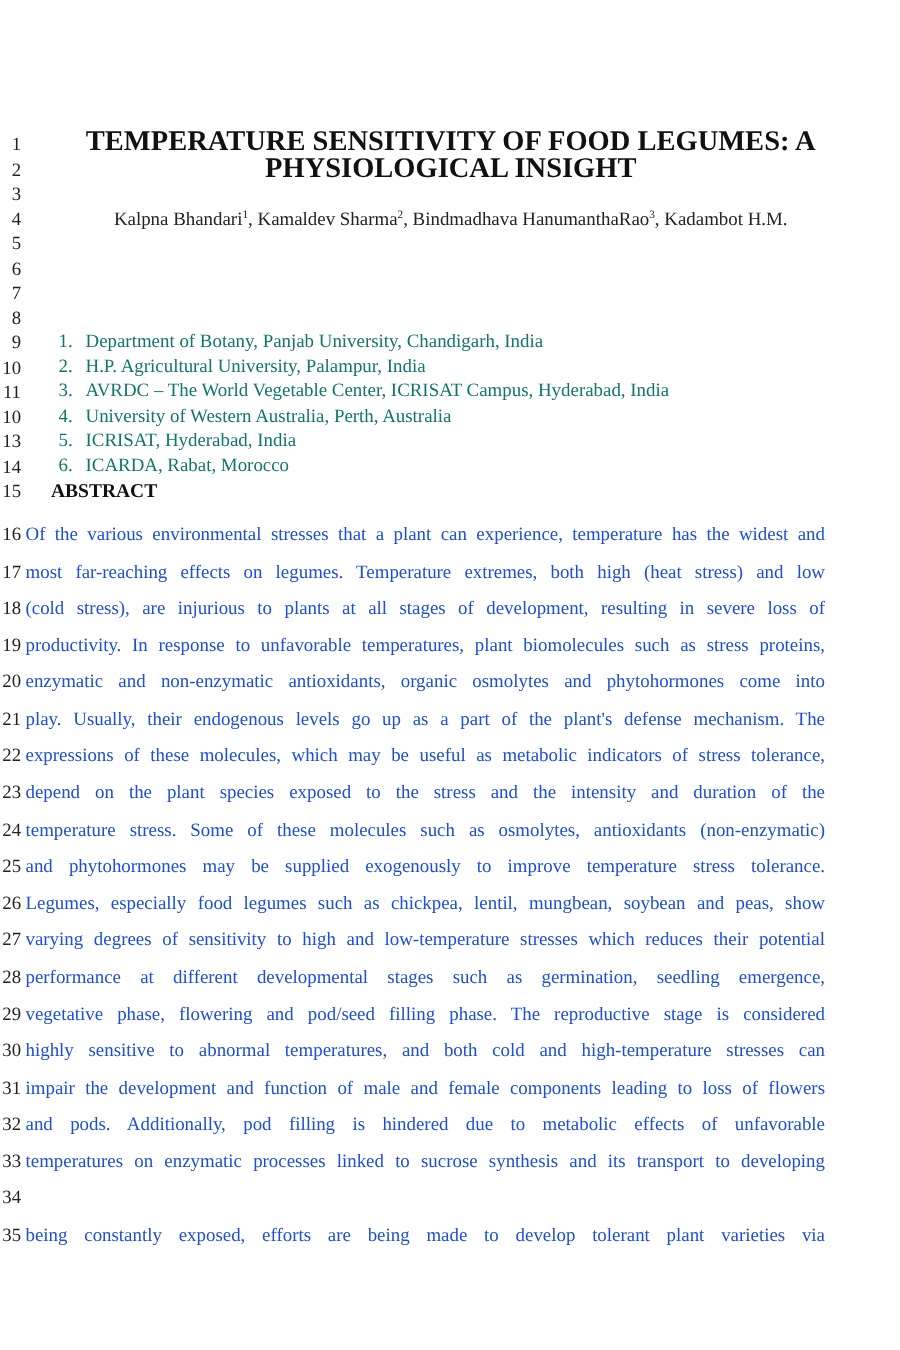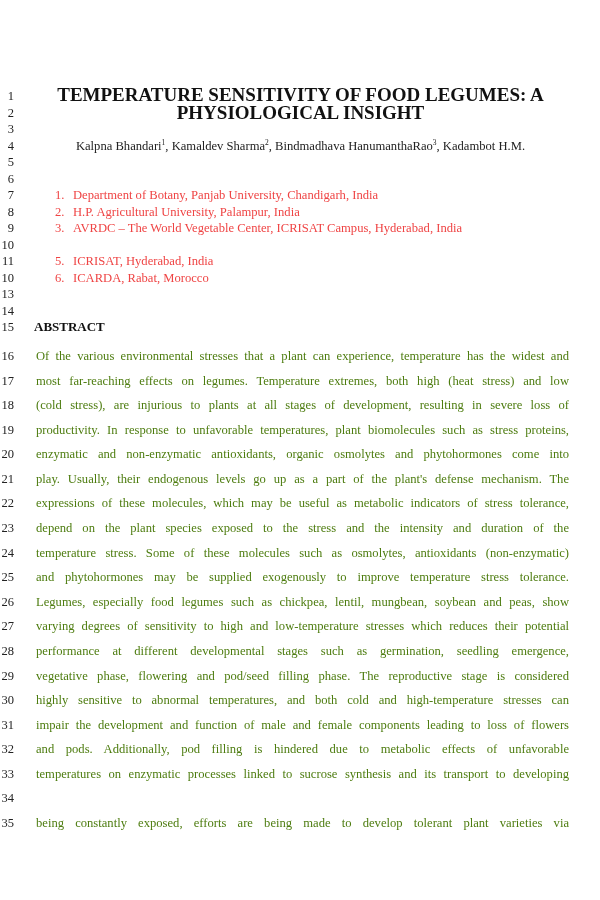--- a/index.html
+++ b/index.html
@@ -50,42 +50,43 @@
       font-size: 12.6px;
       line-height: 14px;
       color: #222;
     }
     .authors sup {
       font-size: 7.5px;
       vertical-align: 5px;
       line-height: 0;
     }
     .aff {
-      left: 55px;
+      left: 39px;
       font-size: 12.6px;
       line-height: 14px;
-      color: #ef4444;
+      color: #0f766e;
+      margin-top: 32px;
     }
     .aff .num {
       display: inline-block;
       width: 18px;
     }
     .heading {
       left: 34px;
       font-weight: bold;
       font-size: 13px;
       line-height: 14px;
       color: #111;
     }
     .body-line {
-      left: 36px;
+      left: 17px;
       width: 533px;
       font-size: 12.6px;
       line-height: 14px;
-      color: #4d7c0f;
+      color: #1d4ed8;
       text-align: justify;
       text-align-last: justify;
       white-space: normal;
       height: 14px;
       overflow: hidden;
     }
   </style>
 </head>
 <body>
 
@@ -131,20 +132,21 @@
   <div class="row title" style="top:86px">TEMPERATURE SENSITIVITY OF FOOD LEGUMES: A</div>
   <div class="row title" style="top:104px">PHYSIOLOGICAL INSIGHT</div>
 
   <div class="row authors" style="top:139px">
     <span>Kalpna Bhandari</span><sup>1</sup><span>, Kamaldev Sharma</span><sup>2</sup><span>, Bindmadhava HanumanthaRao</span><sup>3</sup><span>, Kadambot H.M.</span>
   </div>
 
   <div class="row aff" style="top:188px"><span class="num">1.</span><span>Department of Botany, Panjab University, Chandigarh, India</span></div>
   <div class="row aff" style="top:205px"><span class="num">2.</span><span>H.P. Agricultural University, Palampur, India</span></div>
   <div class="row aff" style="top:221px"><span class="num">3.</span><span>AVRDC – The World Vegetable Center, ICRISAT Campus, Hyderabad, India</span></div>
+  <div class="row aff" style="top:238px"><span class="num">4.</span><span>University of Western Australia, Perth, Australia</span></div>
   <div class="row aff" style="top:254px"><span class="num">5.</span><span>ICRISAT, Hyderabad, India</span></div>
   <div class="row aff" style="top:271px"><span class="num">6.</span><span>ICARDA, Rabat, Morocco</span></div>
 
   <div class="row heading" style="top:320px">ABSTRACT</div>
 
   <div class="row body-line" style="top:349px">Of the various environmental stresses that a plant can experience, temperature has the widest and</div>
   <div class="row body-line" style="top:374px">most far-reaching effects on legumes. Temperature extremes, both high (heat stress) and low</div>
   <div class="row body-line" style="top:398px">(cold stress), are injurious to plants at all stages of development, resulting in severe loss of</div>
   <div class="row body-line" style="top:423px">productivity. In response to unfavorable temperatures, plant biomolecules such as stress proteins,</div>
   <div class="row body-line" style="top:447px">enzymatic and non-enzymatic antioxidants, organic osmolytes and phytohormones come into</div>

